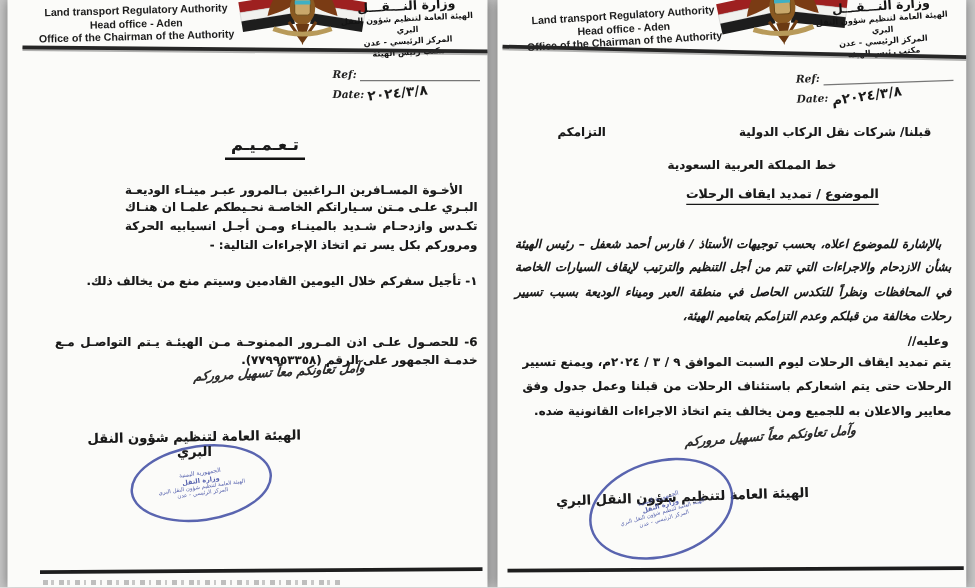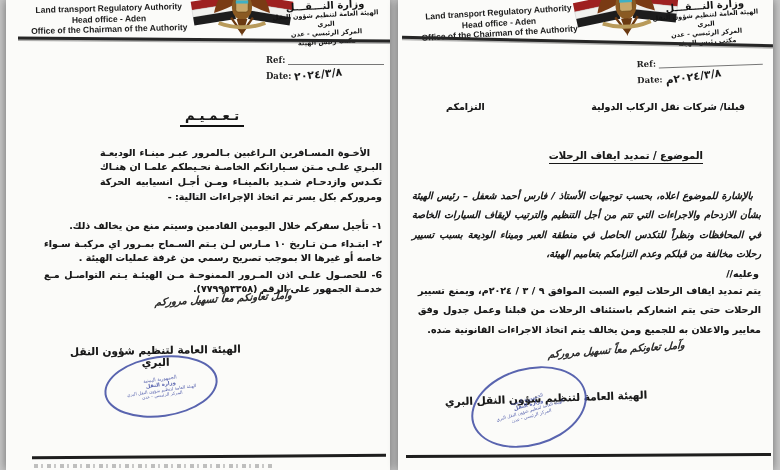--- a/index.html
+++ b/index.html
@@ -24,21 +24,21 @@
   .page-right .emblem{left:170px;top:-28px;width:116px;height:72px;transform:rotate(-3deg);}
   .rule-top{position:absolute;height:3px;background:#262626;box-shadow:0 1.5px 0 rgba(40,40,40,.35);}
   .page-left  .rule-top{left:12px;right:0;top:38px;transform:rotate(.5deg);}
   .page-right .rule-top{left:4px;right:0;top:40px;transform:rotate(1.3deg);}
 
   
   .refdate{position:absolute;}
   .page-left  .refdate{right:6px;top:55px;width:118px;}
   .page-right .refdate{right:10px;top:57px;width:126px;transform:rotate(-2deg);}
   .rd-row{display:flex;align-items:flex-end;margin-bottom:3px;}
-  .rd-lbl{font-family:"DejaVu Serif",serif;font-weight:bold;font-size:8.5px;color:#222;margin-right:3px;}
+  .rd-lbl{font-family:"DejaVu Serif",serif;font-style:italic;font-weight:bold;font-size:8.5px;color:#222;margin-right:3px;}
   .rd-line{flex:1;border-bottom:1px solid #777;height:9px;}
   .hand{font-weight:bold;color:#1a1a1a;}
   .hand-date{display:inline-block;font-size:11px;letter-spacing:1px;transform:rotate(-6deg);}
 
   
   .ar{direction:rtl;color:#191919;font-weight:bold;text-shadow:0 0 .4px rgba(20,20,20,.4);}
   .abs{position:absolute;}
 
   
   .circ-title{position:absolute;top:105px;left:0;width:100%;text-align:center;}
@@ -140,21 +140,20 @@
         <span class="hand hand-date">٢٠٢٤/٣/٨</span>
       </div>
     </div>
 
     <div class="circ-title">
       <span class="ar">تـعـمـيـم</span>
     </div>
 
     <p class="abs ar intro">الأخـوة المسـافرين الـراغبين بـالمرور عبـر مينـاء الوديعـة البـري علـى مـتن سـياراتكم الخاصـة نحـيطكم علمـا ان هنـاك تكـدس وازدحـام شـديد بالمينـاء ومـن أجـل انسيابيه الحركة ومروركم بكل يسر تم اتخاذ الإجراءات التالية: -</p>
     <p class="abs ar item-1">١- تأجيل سفركم خلال اليومين القادمين وسيتم منع من يخالف ذلك.</p>
-    <p class="abs ar item-2">٢- ابتـداء مـن تـاريخ ١٠ مـارس لـن يـتم السـماح بمـرور اي مركبـة سـواء خاصه أو غيرها الا بموجب تصريح رسمي من غرفة عمليات الهيئة .</p>
     <p class="abs ar item-3">6- للحصـول علـى اذن المـرور الممنوحـة مـن الهيئـة يـتم التواصـل مـع خدمـة الجمهور على الرقم (٧٧٩٩٥٣٣٥٨).</p>
 
     <div class="abs ar closing">وآمل تعاونكم معاً تسهيل مروركم</div>
 
     <div class="abs ar sig-text">الهيئة العامة لتنظيم شؤون النقل البري</div>
 
     <div class="stamp">
       <div class="stamp-inner">
         <div class="st-country">الجمهورية اليمنية</div>
         <div class="st-ministry">وزارة النقل</div>
@@ -216,20 +215,21 @@
         <span class="rd-line"></span>
       </div>
       <div class="rd-row">
         <span class="rd-lbl">Date:</span>
         <span class="hand hand-date">٢٠٢٤/٣/٨م</span>
       </div>
     </div>
 
     <div class="abs ar to-line">قبلنا/ شركات نقل الركاب الدولية</div>
     <div class="abs ar honorific">التزامكم</div>
+    <div class="abs ar route-line">خط المملكة العربية السعودية</div>
     <div class="abs ar subject">الموضوع / تمديد ايقاف الرحلات</div>
 
     <p class="abs ar body1">بالإشارة للموضوع اعلاه، بحسب توجيهات الأستاذ / فارس أحمد شعفل – رئيس الهيئة بشأن الازدحام والاجراءات التي تتم من أجل التنظيم والترتيب لإيقاف السيارات الخاصة في المحافظات ونظراً للتكدس الحاصل في منطقة العبر وميناء الوديعة بسبب تسيير رحلات مخالفة من قبلكم وعدم التزامكم بتعاميم الهيئة،</p>
     <div class="abs ar body1-tail">وعليه//</div>
     <p class="abs ar body2">يتم تمديد ايقاف الرحلات ليوم السبت الموافق ٩ / ٣ / ٢٠٢٤م، ويمنع تسيير الرحلات حتى يتم اشعاركم باستئناف الرحلات من قبلنا وعمل جدول وفق معايير والاعلان به للجميع ومن يخالف يتم اتخاذ الاجراءات القانونية ضده.</p>
 
     <div class="abs ar closing">وآمل تعاونكم معاً تسهيل مروركم</div>
 
     <div class="abs ar sig-text">الهيئة العامة لتنظيم شؤون النقل البري</div>
 

